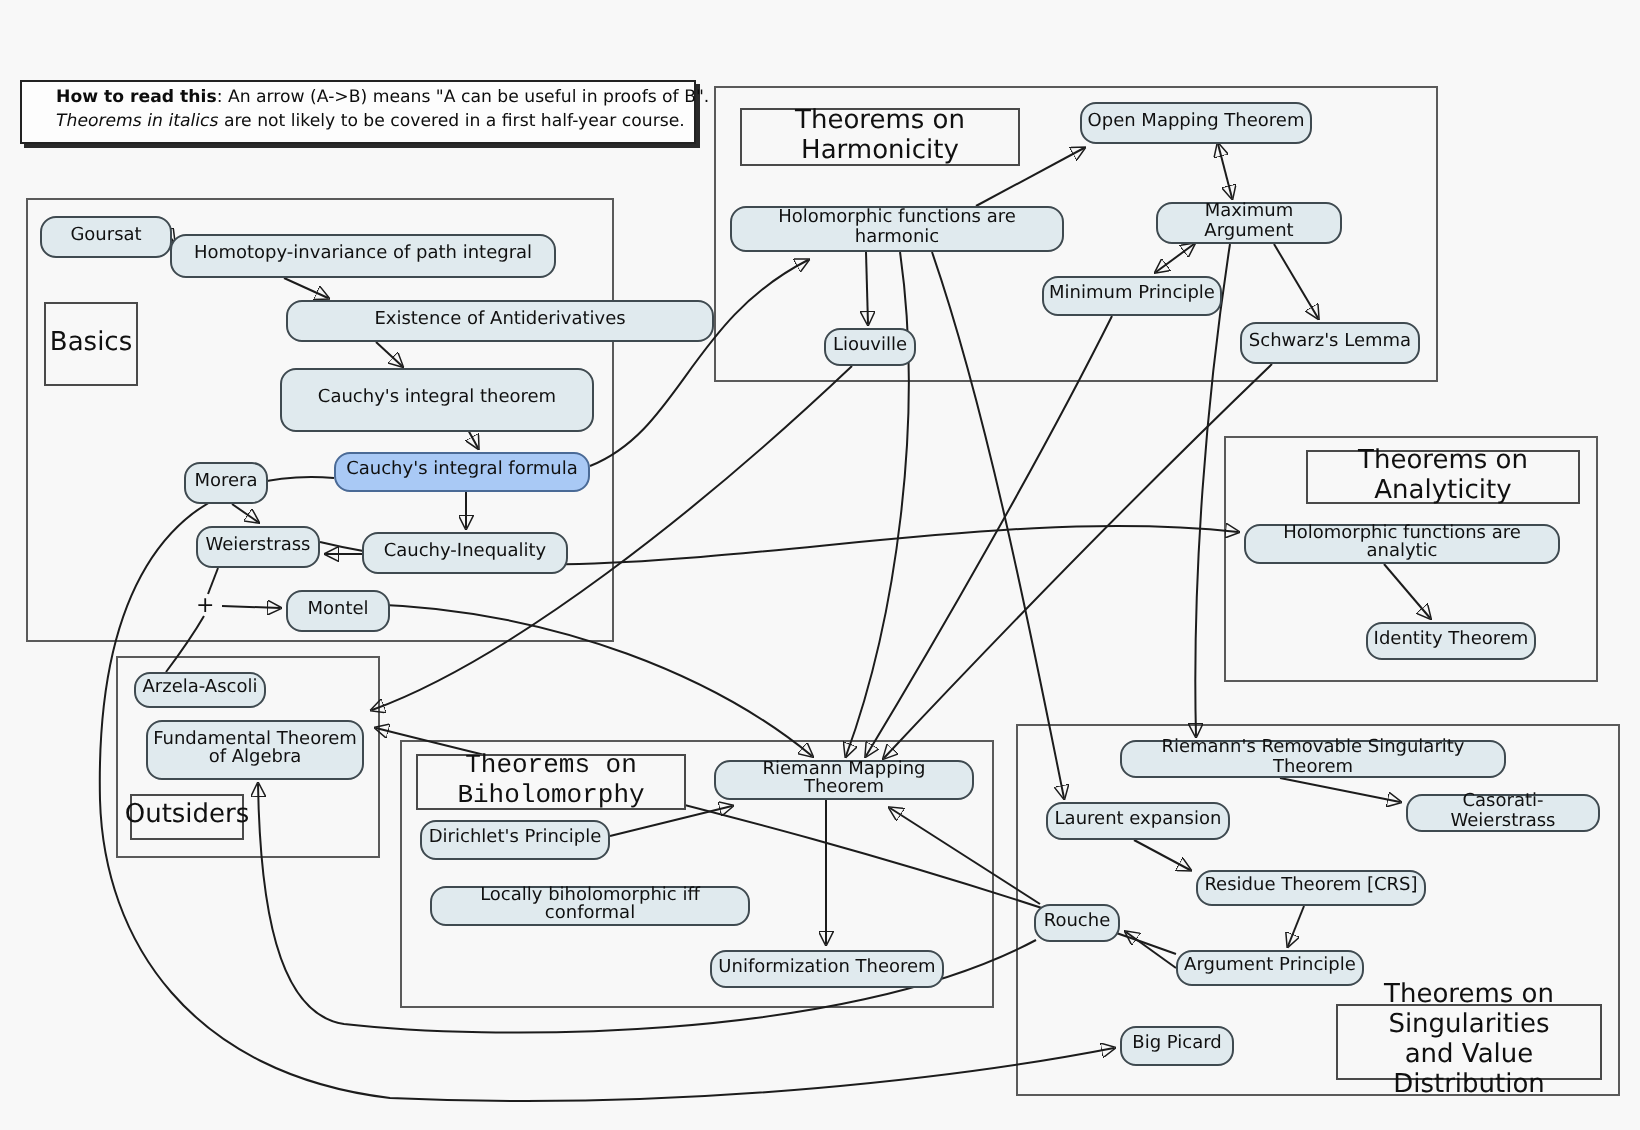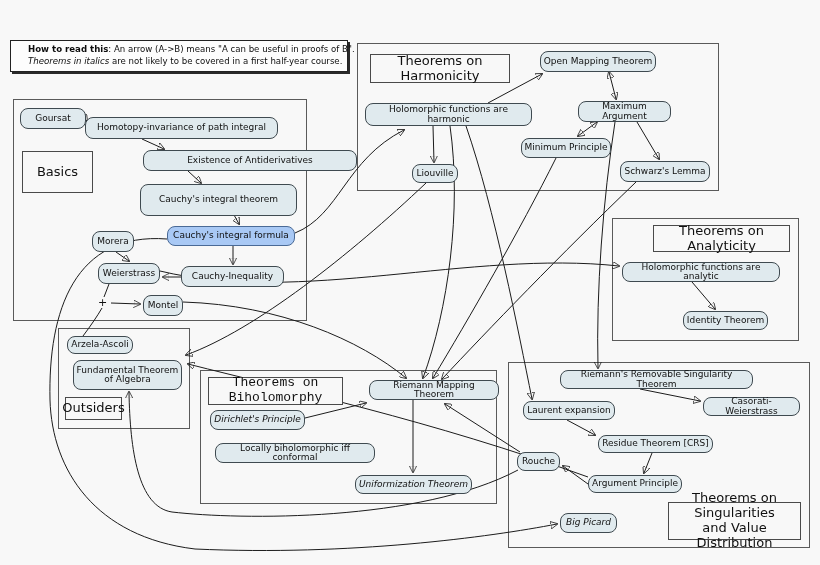--- a/index.html
+++ b/index.html
@@ -16,21 +16,21 @@
   #edges{z-index:2;}
   #edges path{fill:none;stroke:#1c1c1c;stroke-width:1;}
   
   .node{
     position:absolute;z-index:3;box-sizing:border-box;
     background:#e0eaee;border:1px solid #3f4a50;border-radius:8px;
     display:flex;align-items:center;justify-content:center;text-align:center;
     font-size:9px;line-height:1.05;padding:1px 2px;color:#101010;
   }
   .node.hl{background:#a9c9f5;border-color:#4a6a96;}
-  .node.it{font-style:italic;}
+  .node.it{}
   .slabel{
     position:absolute;z-index:3;box-sizing:border-box;
     background:#f8f8f8;border:1px solid #4a4a4a;
     display:flex;align-items:center;justify-content:center;text-align:center;
     font-size:13px;line-height:1.15;color:#101010;padding:1px 20px;
   }
   .op{position:absolute;z-index:3;font-size:11px;color:#111;}
   
   .legend{
     position:absolute;left:10px;top:40px;width:338px;z-index:4;box-sizing:border-box;
@@ -91,52 +91,52 @@
   <path d="M652,453 L644,473" marker-end="url(#ah)"></path>
   <path d="M588,484 L563,466" marker-end="url(#ah)"></path>
   <path d="M692,282 L715,309" marker-end="url(#ah)"></path>
 </svg>
 
 <div class="legend">
   <div><span class="b">How to read this</span><span>: An arrow (A-&gt;B) means "A can be useful in proofs of B".</span></div>
   <div><span class="i">Theorems in italics</span><span> are not likely to be covered in a first half-year course.</span></div>
 </div>
 
-<div class="slabel" style="left:22px;top:151px;width:71px;height:42px;">Basics</div>
+<div class="slabel" style="left:22px;top:151px;width:47px;height:42px;">Basics</div>
 <div class="slabel" style="left:370px;top:54px;width:140px;height:29px;">Theorems on Harmonicity</div>
 <div class="slabel" style="left:653px;top:225px;width:137px;height:27px;">Theorems on Analyticity</div>
 <div class="slabel" style="left:65px;top:397px;width:57px;height:23px;">Outsiders</div>
 <div class="slabel" style="left:208px;top:377px;width:135px;height:28px;font-family:Liberation Mono, monospace;">Theorems on Biholomorphy</div>
 <div class="slabel" style="left:668px;top:502px;width:133px;height:38px;">Theorems on Singularities and Value Distribution</div>
 
 <div class="node" style="left:20px;top:108px;width:66px;height:21px;">Goursat</div>
 <div class="node" style="left:85px;top:117px;width:193px;height:22px;">Homotopy-invariance of path integral</div>
 <div class="node" style="left:107px;top:150px;width:214px;height:21px;margin-left:36px;">Existence of Antiderivatives</div>
 <div class="node" style="left:140px;top:184px;width:157px;height:32px;">Cauchy's integral theorem</div>
 <div class="node hl" style="left:167px;top:226px;width:128px;height:20px;">Cauchy's integral formula</div>
 <div class="node" style="left:92px;top:231px;width:42px;height:21px;">Morera</div>
 <div class="node" style="left:98px;top:263px;width:62px;height:21px;">Weierstrass</div>
 <div class="node" style="left:181px;top:266px;width:103px;height:21px;">Cauchy-Inequality</div>
-<div class="node" style="left:143px;top:295px;width:40px;height:21px;">Montel</div>
+<div class="node" style="left:143px;top:295px;width:52px;height:21px;">Montel</div>
 <div class="op" style="left:98px;top:296px;">+</div>
 
 <div class="node" style="left:540px;top:51px;width:116px;height:21px;">Open Mapping Theorem</div>
 <div class="node" style="left:365px;top:103px;width:167px;height:23px;">Holomorphic functions are harmonic</div>
 <div class="node" style="left:578px;top:101px;width:93px;height:21px;">Maximum Argument</div>
 <div class="node" style="left:521px;top:138px;width:90px;height:20px;">Minimum Principle</div>
 <div class="node" style="left:412px;top:164px;width:46px;height:19px;">Liouville</div>
 <div class="node" style="left:620px;top:161px;width:90px;height:21px;">Schwarz's Lemma</div>
 
 <div class="node" style="left:622px;top:262px;width:158px;height:20px;">Holomorphic functions are analytic</div>
 <div class="node" style="left:683px;top:311px;width:85px;height:19px;">Identity Theorem</div>
 
 <div class="node" style="left:67px;top:336px;width:66px;height:18px;">Arzela-Ascoli</div>
 <div class="node" style="left:73px;top:360px;width:109px;height:30px;">Fundamental Theorem of Algebra</div>
 
-<div class="node" style="left:357px;top:380px;width:130px;height:20px;margin-left:12px;">Riemann Mapping Theorem</div>
+<div class="node" style="left:357px;top:380px;width:130px;height:20px;">Riemann Mapping Theorem</div>
 <div class="node it" style="left:210px;top:410px;width:95px;height:20px;">Dirichlet's Principle</div>
 <div class="node" style="left:215px;top:443px;width:160px;height:20px;">Locally biholomorphic iff conformal</div>
 <div class="node it" style="left:355px;top:475px;width:117px;height:19px;">Uniformization Theorem</div>
 
 <div class="node" style="left:560px;top:370px;width:193px;height:19px;">Riemann's Removable Singularity Theorem</div>
 <div class="node" style="left:703px;top:397px;width:97px;height:19px;">Casorati-Weierstrass</div>
 <div class="node" style="left:523px;top:401px;width:92px;height:19px;">Laurent expansion</div>
 <div class="node" style="left:598px;top:435px;width:115px;height:18px;">Residue Theorem [CRS]</div>
 <div class="node" style="left:517px;top:452px;width:43px;height:19px;text-align:right;">Rouche</div>
 <div class="node" style="left:588px;top:475px;width:94px;height:18px;">Argument Principle</div>

